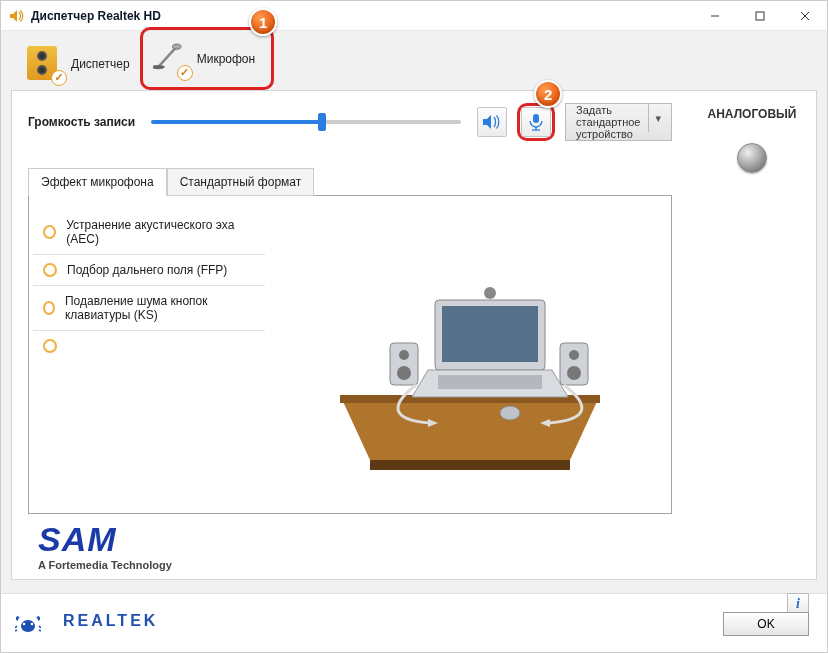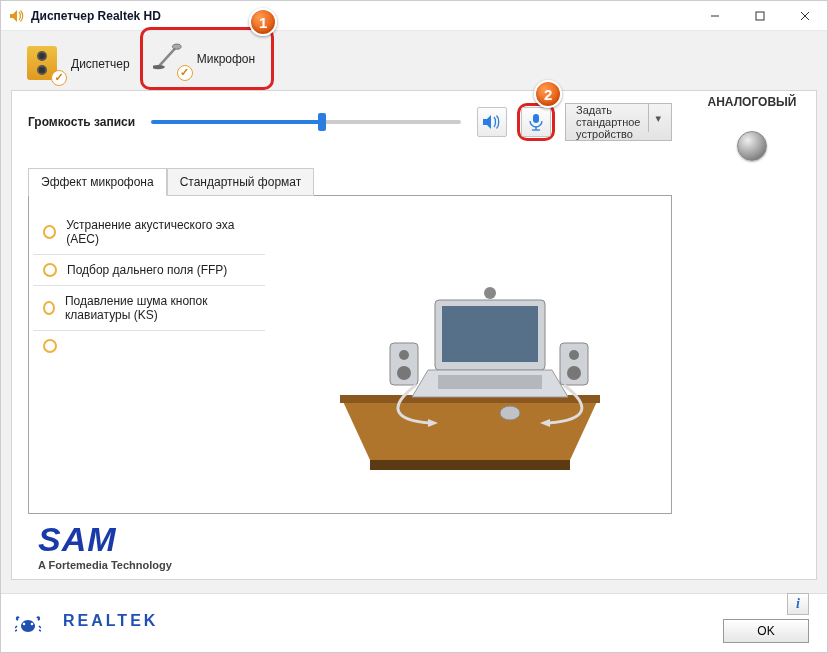--- a/index.html
+++ b/index.html
@@ -105,21 +105,21 @@
     display: flex;
   }
   .panel-left {
     flex: 1;
     padding: 12px 16px 8px 16px;
     display: flex;
     flex-direction: column;
   }
   .panel-right {
     width: 128px;
-    padding: 4px 10px;
+    padding: 16px 10px;
     text-align: center;
   }
 
   .rec-row {
     display: flex;
     align-items: center;
     gap: 10px;
     margin-bottom: 8px;
   }
   .rec-row .label { font-weight: bold; font-size: 12px; white-space: nowrap; }
@@ -230,21 +230,21 @@
   .realtek-logo { display: flex; align-items: flex-start; gap: 22px; }
   .realtek-word { color: #2050b0; font-weight: 700; letter-spacing: 3px; font-size: 16px; }
   .footer .spacer { flex: 1; }
   .ok-btn {
     width: 86px; height: 24px;
     border: 1px solid #999;
     background: linear-gradient(#fff, #e6e6e6);
     font-size: 12px;
     cursor: pointer;
     position: absolute;
-    right: 18px; bottom: 8px;
+    right: 18px; bottom: 15px;
   }
   .info-btn {
     width: 22px; height: 22px;
     border: 1px solid #bbb;
     background: linear-gradient(#fff, #e9e9e9);
     display: flex; align-items: center; justify-content: center;
     font-style: italic; font-family: serif; font-weight: bold; color: #2a6cc0;
     position: absolute; right: 18px; bottom: 36px;
     cursor: pointer;
     font-size: 14px;

